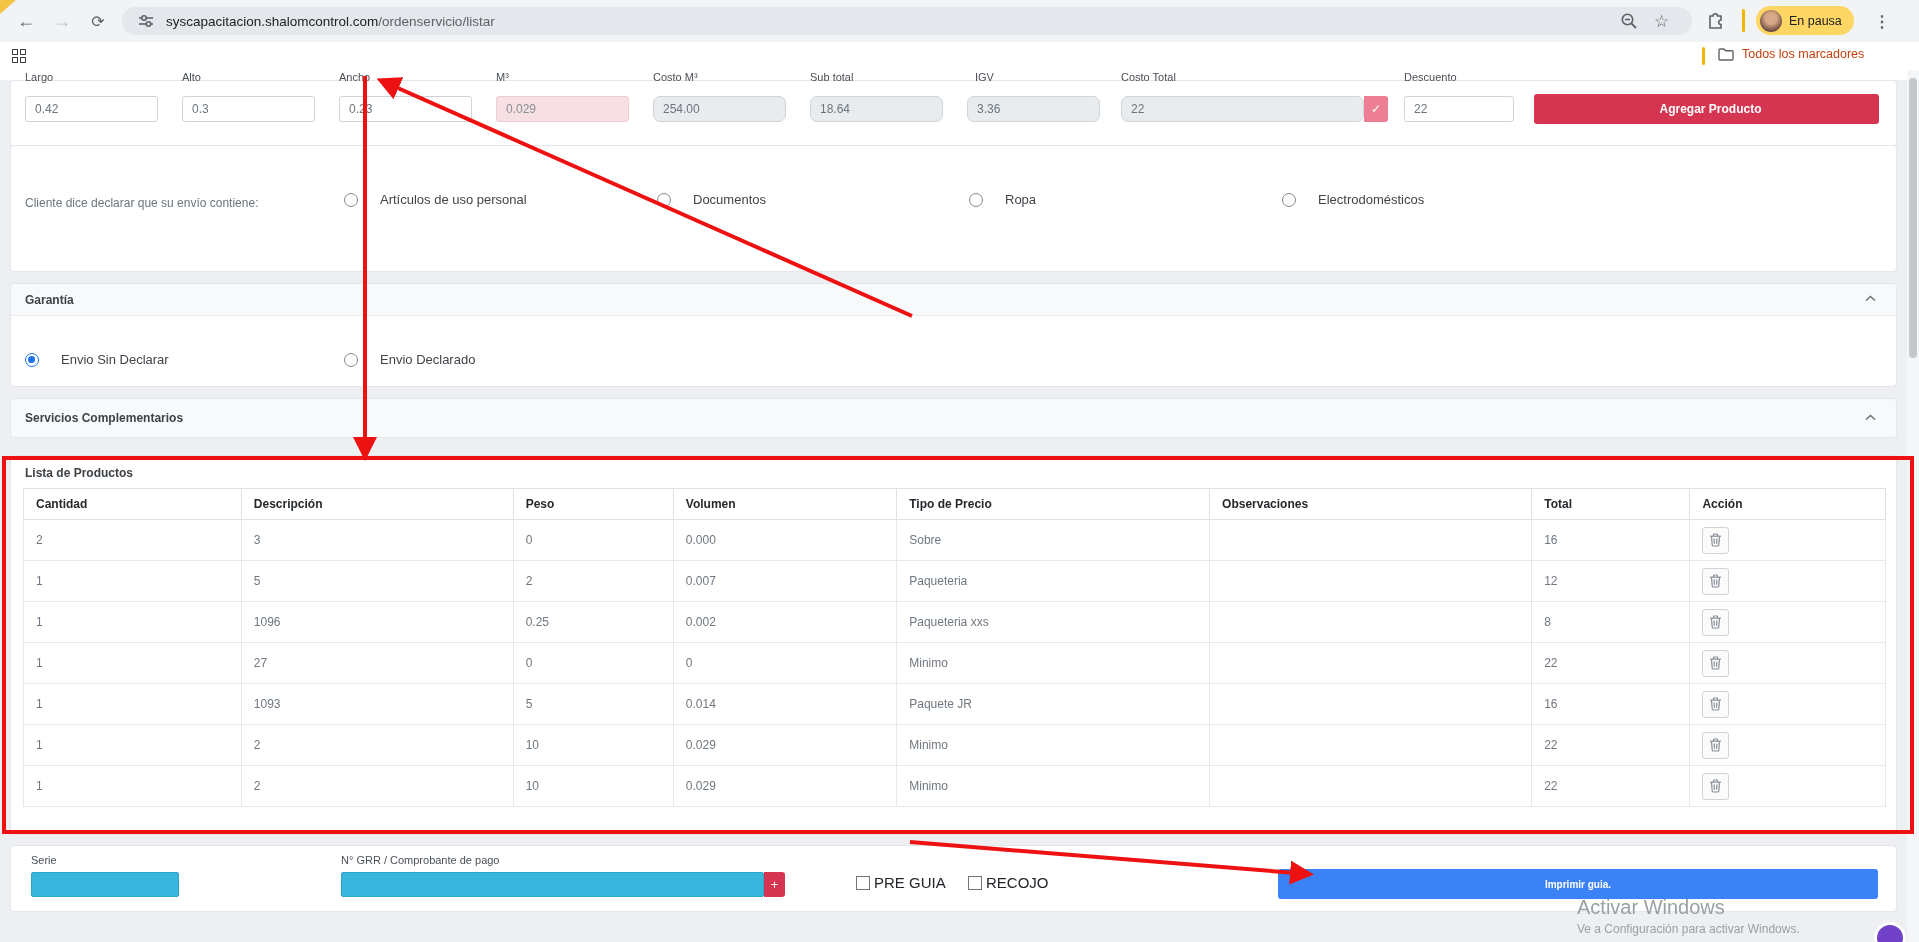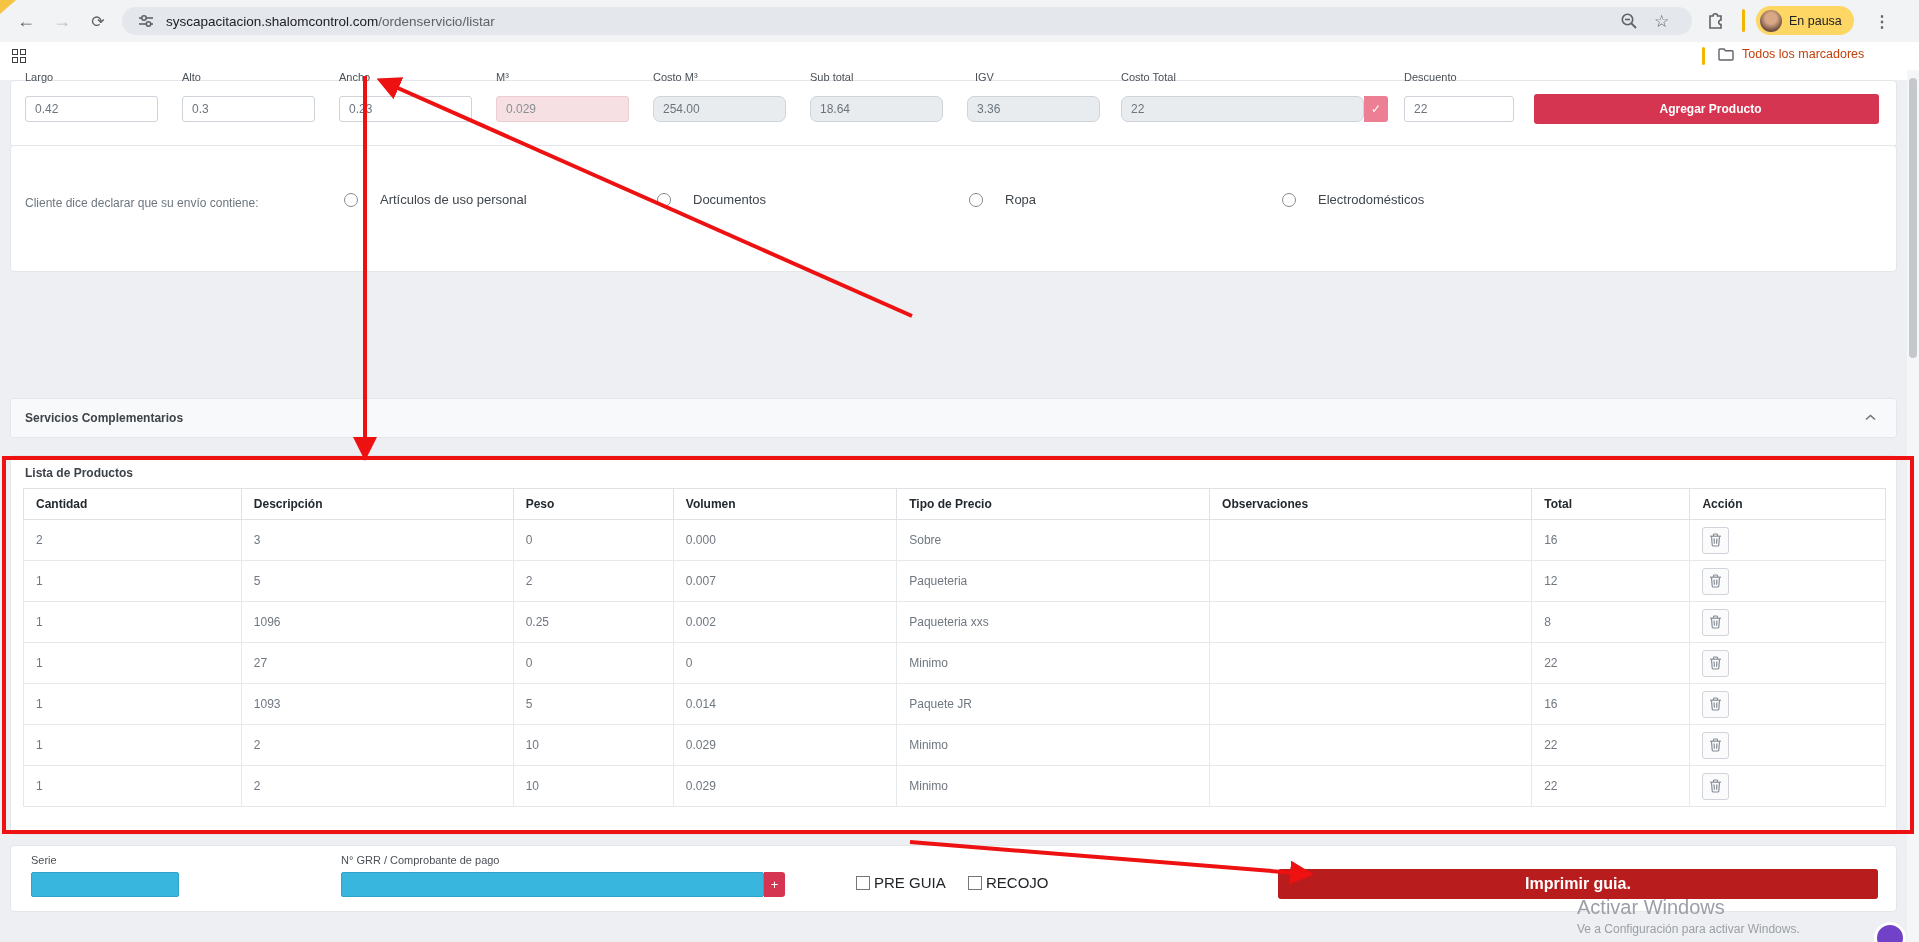--- a/index.html
+++ b/index.html
@@ -73,22 +73,22 @@
     background:#fbfbfc; display:flex; align-items:center; justify-content:center; }
   .sec-title { position:absolute; left:14px; top:10px; font-size:12px; font-weight:bold; color:#3d4349; }
 
   
   .sm-label { position:absolute; font-size:11px; color:#4a5056; }
   .cyan-input { position:absolute; height:25px; background:#38b6dd; border:1px solid #2fa3c8; border-radius:2px; }
   .plus-btn { position:absolute; width:21px; height:25px; background:#d63551; color:#fff;
     border-radius:0 3px 3px 0; font-size:13px; display:flex; align-items:center; justify-content:center; }
   .cbox { display:inline-flex; align-items:center; gap:4px; position:absolute; font-size:15px; color:#212529; }
   .cbox .box { width:14px; height:14px; border:1.6px solid #73777c; background:#fff; }
-  .teal-btn { position:absolute; background:#b91c1c; border:none; border-radius:3px; color:#fff;
-    font-size:16px; font-weight:bold; display:flex; align-items:center; justify-content:center;
+  .teal-btn { position:absolute; background:#3b82f6; border:none; border-radius:3px; color:#fff;
+    font-size:10px; font-weight:bold; display:flex; align-items:center; justify-content:center;
     font-family:"Liberation Sans", sans-serif; }
 
   .wm1 { position:absolute; font-size:20px; color:#9ba0a6; }
   .wm2 { position:absolute; font-size:12px; color:#9ba0a6; }
   .chat-bubble { position:absolute; width:32px; height:32px; border-radius:50%;
     background:#7141c8; border:3px solid #fff; }
 
   .scrollbar { position:absolute; right:0; top:0; width:12px; height:872px; background:#f5f6f7; }
   .thumb { position:absolute; left:2px; top:8px; width:8px; height:280px; background:#c4c7cb; border-radius:4px; }
 
@@ -191,20 +191,38 @@
           <span class="rdot"></span>
           <span>Ropa</span>
         </div>
         <div class="radio" style="left: 1271px; top: 46px;">
           <span class="rdot"></span>
           <span>Electrodomésticos</span>
         </div>
       </div>
   </div>
 
+  <div class="card" style="top:213px;height:104px">
+    <div class="band">
+      <span>Garantía</span>
+      <svg class="icon chev" width="11" height="7" viewBox="0 0 11 7">
+        <polyline points="1,5.5 5.5,1.5 10,5.5" fill="none" stroke="#6c757d" stroke-width="1.6"></polyline>
+      </svg>
+    </div>
+    <div id="gar-radios">
+        <div class="radio" style="left: 14px; top: 68px;">
+          <span class="rdot sel"></span>
+          <span>Envio Sin Declarar</span>
+        </div>
+        <div class="radio" style="left: 333px; top: 68px;">
+          <span class="rdot"></span>
+          <span>Envio Declarado</span>
+        </div>
+      </div>
+  </div>
 
   <div class="card" style="top:328px;height:40px">
     <div class="band" style="height:38px;border-bottom:none;border-radius:4px">
       <span>Servicios Complementarios</span>
       <svg class="icon chev" style="top:15px" width="11" height="7" viewBox="0 0 11 7">
         <polyline points="1,5.5 5.5,1.5 10,5.5" fill="none" stroke="#6c757d" stroke-width="1.6"></polyline>
       </svg>
     </div>
   </div>
 

